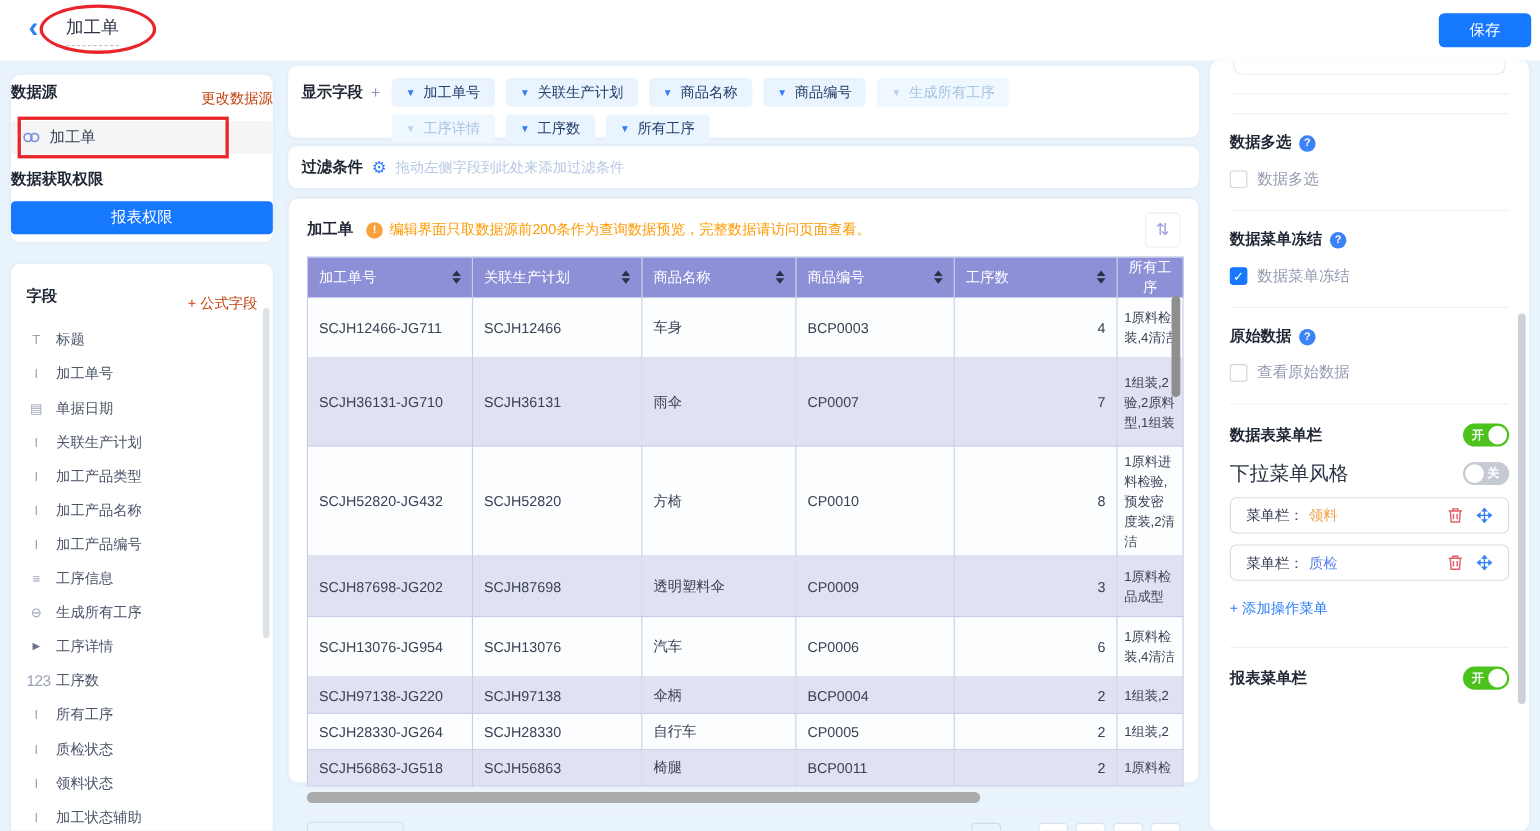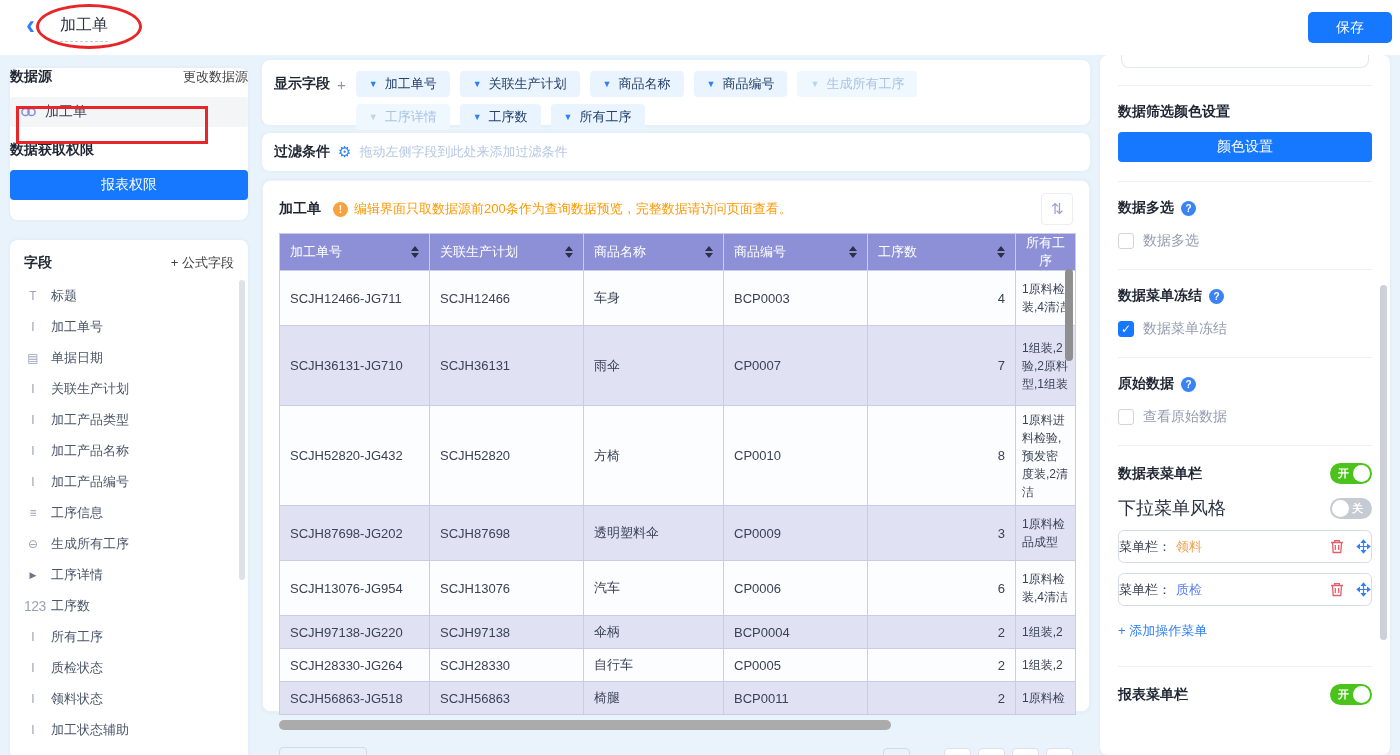--- a/index.html
+++ b/index.html
@@ -12,21 +12,21 @@
   #topbar { position:absolute; left:0; top:0; width:1400px; height:55px; background:#fff; z-index:5; }
   #back-icon { position:absolute; left:26px; top:10px; font-size:27px; color:#2f7ff7; font-weight:bold; cursor:pointer; }
   #page-title { position:absolute; left:60px; top:15px; font-size:16px; color:#2b3344; padding-bottom:5px; border-bottom:1px dashed #c3c8d2; }
   #title-ellipse { position:absolute; left:36px; top:4px; width:106px; height:45px; border:3px solid #e8262a; border-radius:50%; z-index:9; pointer-events:none; }
   #save-btn { position:absolute; left:1308px; top:12px; width:84px; height:31px; background:#1677ff; color:#fff; font-size:14px; border:none; border-radius:5px; display:flex; align-items:center; justify-content:center; cursor:pointer; }
 
   
   #ds-card { left:10px; top:68px; width:238px; height:152px; }
   .panel-head { display:flex; justify-content:space-between; align-items:center; }
   .panel-title { font-size:14px; font-weight:bold; color:#1f2633; }
-  .blue-link { font-size:13px; color:#404040; cursor:pointer; }
+  .blue-link { font-size:13px; color:#c2410c; cursor:pointer;margin-top:13px; }
   #ds-item { margin-top:11px; height:30px; background:#f4f5f7; border-radius:3px; display:flex; align-items:center; padding:0 10px; gap:8px; font-size:14px; color:#3a4254; cursor:pointer; }
   #ds-rect { position:absolute; left:16px; top:106px; width:192px; height:38px; border:3px solid #e8262a; z-index:9; pointer-events:none; }
   #access-title { margin-top:14px; font-size:14px; font-weight:bold; color:#1f2633; }
   #perm-btn { margin-top:11px; width:100%; height:30px; background:#1677ff; color:#fff; font-size:14px; border:none; border-radius:4px; cursor:pointer; }
 
   #fields-card { left:10px; top:240px; width:238px; height:520px; padding:14px 14px 0 14px; }
   .field-item { height:31px; display:flex; align-items:center; gap:9px; font-size:13px; color:#4a5568; cursor:grab; }
   .f-icon { width:18px; text-align:center; color:#9aa3b8; font-size:12px; flex:none; }
   .f-icon.num { font-size:14px; letter-spacing:-.5px; }
   .f-icon.tri { font-size:9px; color:#6d7689; }
@@ -103,21 +103,21 @@
   .toggle { width:42px; height:21px; border-radius:11px; position:relative; display:inline-flex; align-items:center; cursor:pointer; flex:none; }
   .toggle .knob { position:absolute; width:17px; height:17px; border-radius:50%; background:#fff; top:2px; }
   .toggle .t-label { color:#fff; font-size:11px; font-weight:bold; }
   .toggle.on { background:#4cc31d; }
   .toggle.on .knob { right:2px; }
   .toggle.on .t-label { margin-left:8px; }
   .toggle.off { background:#c6cad2; }
   .toggle.off .knob { left:2px; }
   .toggle.off .t-label { margin-left:22px; }
   .sub-label { font-size:18px; color:#2b3344;font-family:Liberation Serif, serif; }
-  .menu-box { height:33px; border:1px solid #d8dce4; border-radius:6px; display:flex; align-items:center; padding:0 0; margin-top:10px; gap:5px; }
+  .menu-box { height:33px; border:1px solid #d8dce4; border-radius:6px; display:flex; align-items:center; padding:0 14px; margin-top:10px; gap:5px; }
   .menu-prefix { font-size:13px; color:#3a4254; }
   .menu-val { font-size:13px; }
   .menu-val.orange { color:#f0a14e; }
   .menu-val.blue { color:#5b7ff2;text-align:right; }
   .menu-ics { margin-left:auto; display:flex; gap:12px; align-items:center; }
   .menu-ics svg { cursor:pointer; display:block; }
   #add-menu-link { margin-top:16px; font-size:13px; color:#2f7ff7; cursor:pointer; }
   #right-scrollbar { position:absolute; right:3px; top:230px; width:7px; height:355px; background:#ccd0d8; border-radius:4px; }
 </style>
 </head>
@@ -421,26 +421,20 @@
       <span class="nav-btn">›</span>
       <span class="nav-btn">»</span>
     </div>
   </div>
 </div>
 
 <div class="card" id="settings-card">
   <div id="cutoff-box"></div>
   <div class="divider"></div>
 
-  <div class="sec">
-    <div class="sec-title">
-        <span>数据筛选颜色设置</span>
-      </div>
-    <button id="perm-btn" style="position:static">颜色设置</button>
-  </div>
   <div class="divider"></div>
 
   <div class="sec">
     <div class="sec-title">
       <span>数据多选</span>
       <span class="round-ic help-ic">?</span>
     </div>
     <div class="cb-row">
       <span class="cb"></span>
       <span class="cb-label">数据多选</span>

